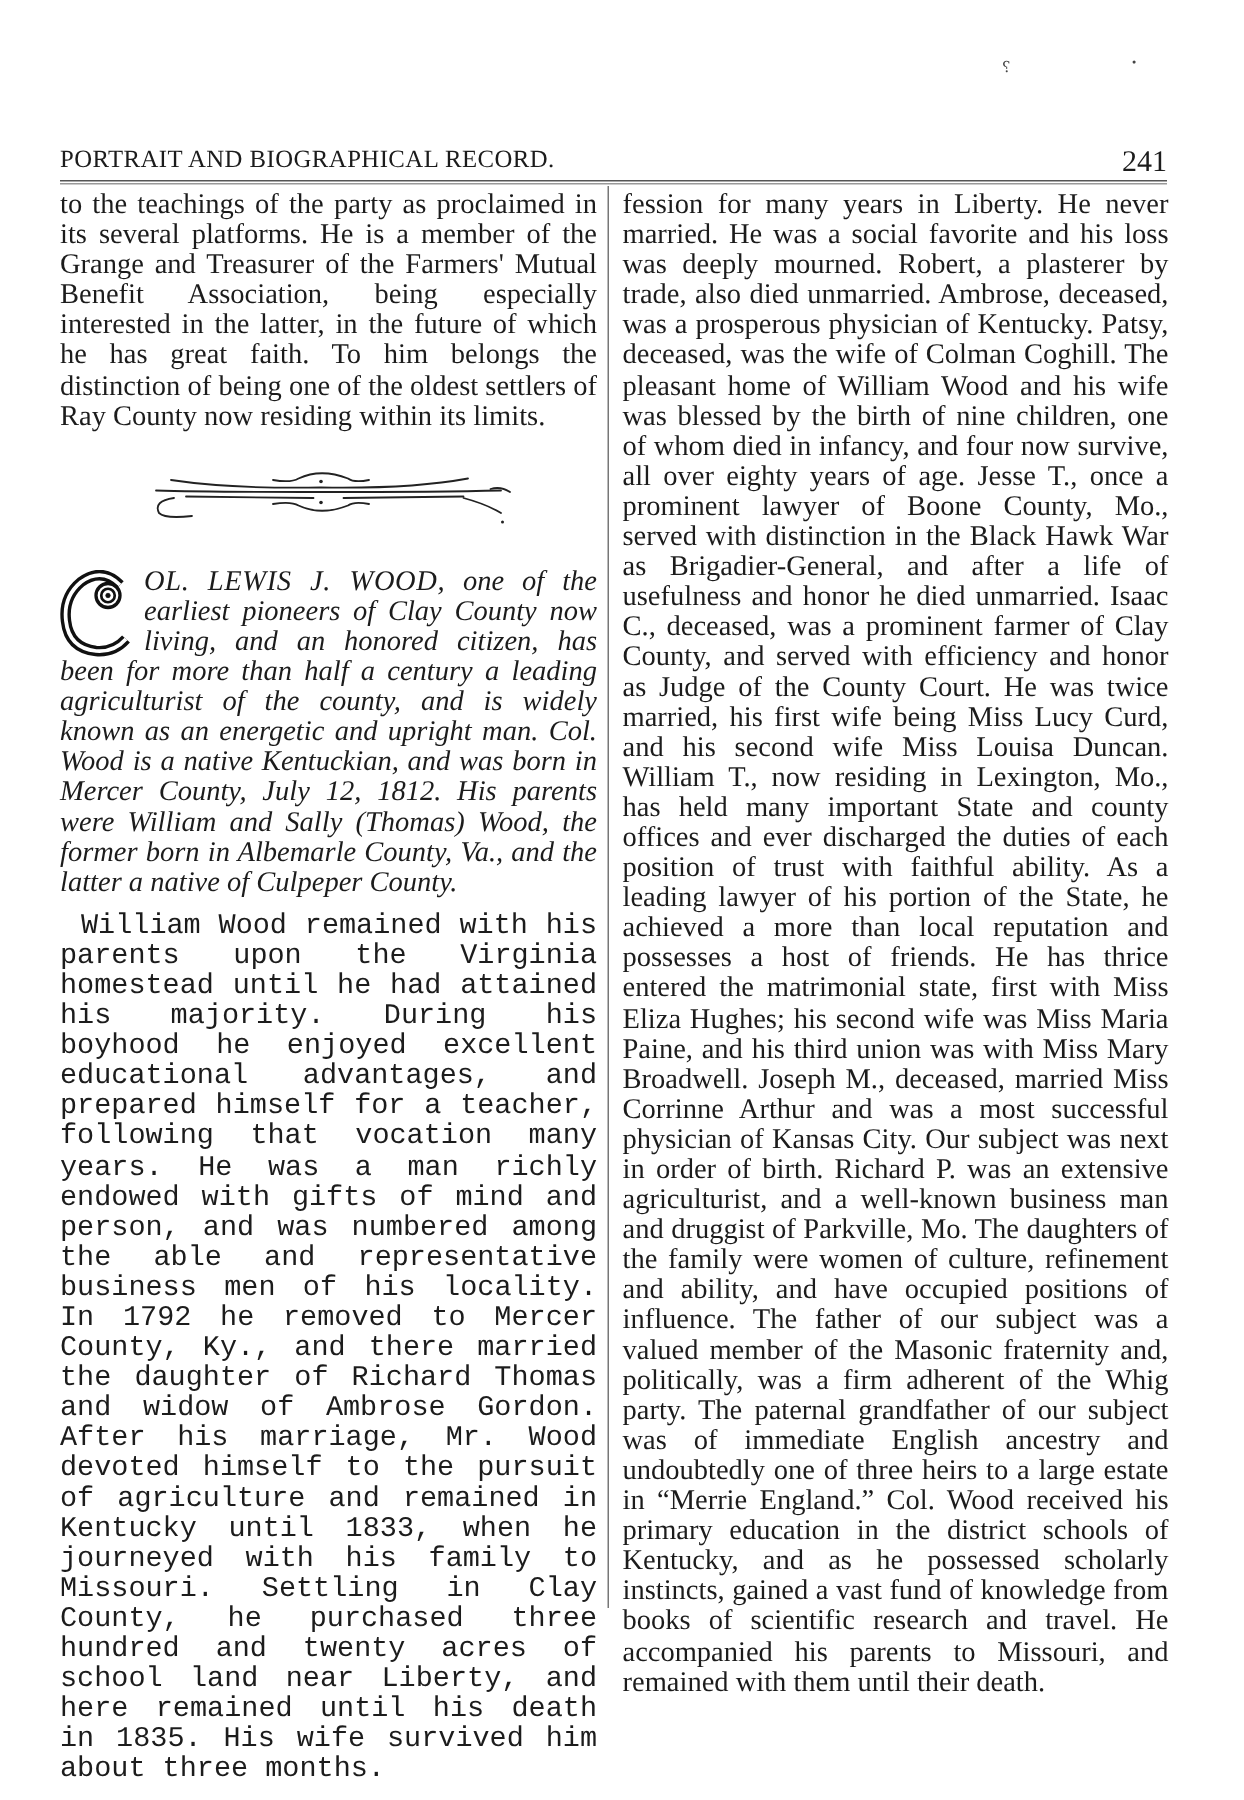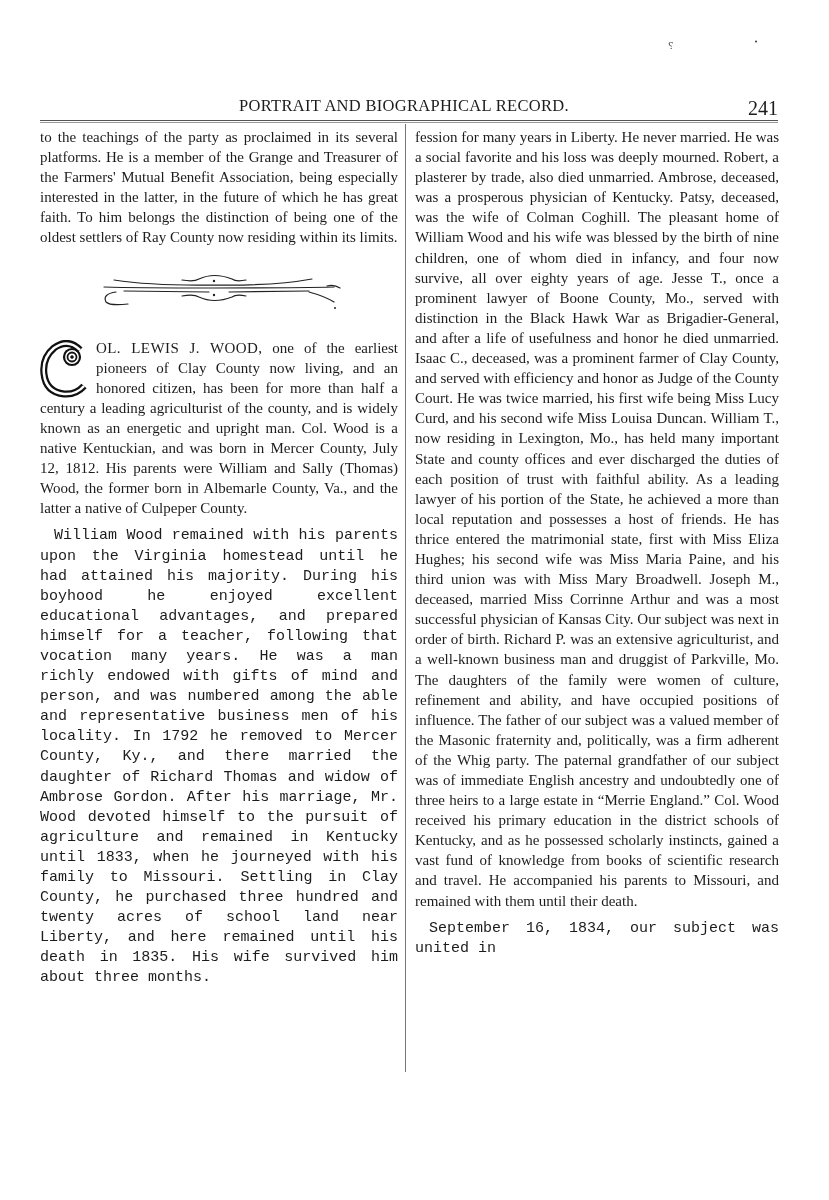--- a/index.html
+++ b/index.html
@@ -1,34 +1,34 @@
 <!DOCTYPE html>
 <html><head>
 <meta charset="utf-8">
 <style>
   html, body { margin: 0; padding: 0; background: #ffffff; }
   body { width: 829px; height: 1200px; position: relative; overflow: hidden;
          font-family: "DejaVu Serif", "Liberation Serif", serif; color: #1c1c1c; }
   .header { position: absolute; top: 96px; left: 40px; width: 738px; height: 22px; }
-  .header-title { position: absolute; left: 0; right: 10px; text-align: center; top: 0;
+  .header-title { position: absolute; left: 0; right: 10px; top: 0;
                   font-family: "Liberation Serif", serif; font-size: 16.5px; letter-spacing: 0.3px; }
   .header-page { position: absolute; right: 0; top: 1px; font-family: "Liberation Serif", serif; font-size: 20px; }
   .rule { position: absolute; top: 120px; left: 40px; width: 738px; height: 0;
           border-top: 1px solid #555; }
   .rule2 { position: absolute; top: 122px; left: 40px; width: 738px; height: 0;
           border-top: 1px solid #999; }
   .col { position: absolute; top: 127px; font-family: "Liberation Serif", serif;
-         font-size: 15px; line-height: 20.1px; text-align: justify; }
+         font-size: 19px; line-height: 20.1px; text-align: justify; }
   .col-left { left: 40px; width: 358px; }
   .col-right { left: 415px; width: 364px; }
   .divider { position: absolute; left: 405px; top: 124px; height: 948px; width: 0; border-left: 1px solid #777; }
   .col p { margin: 0; }
   .indent { text-indent: 14px; font-family: Liberation Mono, monospace; }
   .ornament { display: block; margin: 18px auto 24px auto; width: 250px; height: 48px; }
-  .opening { position: relative; }
+  .opening { position: relative; font-style: italic; }
   .dropcap { float: left; width: 50px; height: 58px; margin: 2px 6px 0 0; }
   .spacer { height: 8px; }
   .sm-caps { letter-spacing: 0.4px; }
   .speck { position: absolute; font-size: 10px; color: #444; }
 </style>
 </head>
 <body>
 
 <div class="speck" style="left:668px;top:40px;">⸮</div>
 <div class="speck" style="left:754px;top:38px;font-size:7px;">•</div>
@@ -74,14 +74,13 @@
     <p><span class="sm-caps">OL. LEWIS J. WOOD,</span><span> one of the earliest pioneers of Clay County now living, and an honored citizen, has been for more than half a century a leading agriculturist of the county, and is widely known as an energetic and upright man. Col. Wood is a native Kentuckian, and was born in Mercer County, July 12, 1812. His parents were William and Sally (Thomas) Wood, the former born in Albemarle County, Va., and the latter a native of Culpeper County.</span></p>
   </div>
   <div class="spacer"></div>
   <p class="indent">William Wood remained with his parents upon the Virginia homestead until he had attained his majority. During his boyhood he enjoyed excellent educational advantages, and prepared himself for a teacher, following that vocation many years. He was a man richly endowed with gifts of mind and person, and was numbered among the able and representative business men of his locality. In 1792 he removed to Mercer County, Ky., and there married the daughter of Richard Thomas and widow of Ambrose Gordon. After his marriage, Mr. Wood devoted himself to the pursuit of agriculture and remained in Kentucky until 1833, when he journeyed with his family to Missouri. Settling in Clay County, he purchased three hundred and twenty acres of school land near Liberty, and here remained until his death in 1835. His wife survived him about three months.</p>
   <div class="spacer"></div>
 </div>
 
 <div class="col col-right">
   <p>fession for many years in Liberty. He never married. He was a social favorite and his loss was deeply mourned. Robert, a plasterer by trade, also died unmarried. Ambrose, deceased, was a prosperous physician of Kentucky. Patsy, deceased, was the wife of Colman Coghill. The pleasant home of William Wood and his wife was blessed by the birth of nine children, one of whom died in infancy, and four now survive, all over eighty years of age. Jesse T., once a prominent lawyer of Boone County, Mo., served with distinction in the Black Hawk War as Brigadier-General, and after a life of usefulness and honor he died unmarried. Isaac C., deceased, was a prominent farmer of Clay County, and served with efficiency and honor as Judge of the County Court. He was twice married, his first wife being Miss Lucy Curd, and his second wife Miss Louisa Duncan. William T., now residing in Lexington, Mo., has held many important State and county offices and ever discharged the duties of each position of trust with faithful ability. As a leading lawyer of his portion of the State, he achieved a more than local reputation and possesses a host of friends. He has thrice entered the matrimonial state, first with Miss Eliza Hughes; his second wife was Miss Maria Paine, and his third union was with Miss Mary Broadwell. Joseph M., deceased, married Miss Corrinne Arthur and was a most successful physician of Kansas City. Our subject was next in order of birth. Richard P. was an extensive agriculturist, and a well-known business man and druggist of Parkville, Mo. The daughters of the family were women of culture, refinement and ability, and have occupied positions of influence. The father of our subject was a valued member of the Masonic fraternity and, politically, was a firm adherent of the Whig party. The paternal grandfather of our subject was of immediate English ancestry and undoubtedly one of three heirs to a large estate in “Merrie England.” Col. Wood received his primary education in the district schools of Kentucky, and as he possessed scholarly instincts, gained a vast fund of knowledge from books of scientific research and travel. He accompanied his parents to Missouri, and remained with them until their death.</p>
   <div class="spacer"></div>
-  <p class="indent">September 16, 1834, our subject was united in</p>
 </div>
 
 </body></html>

